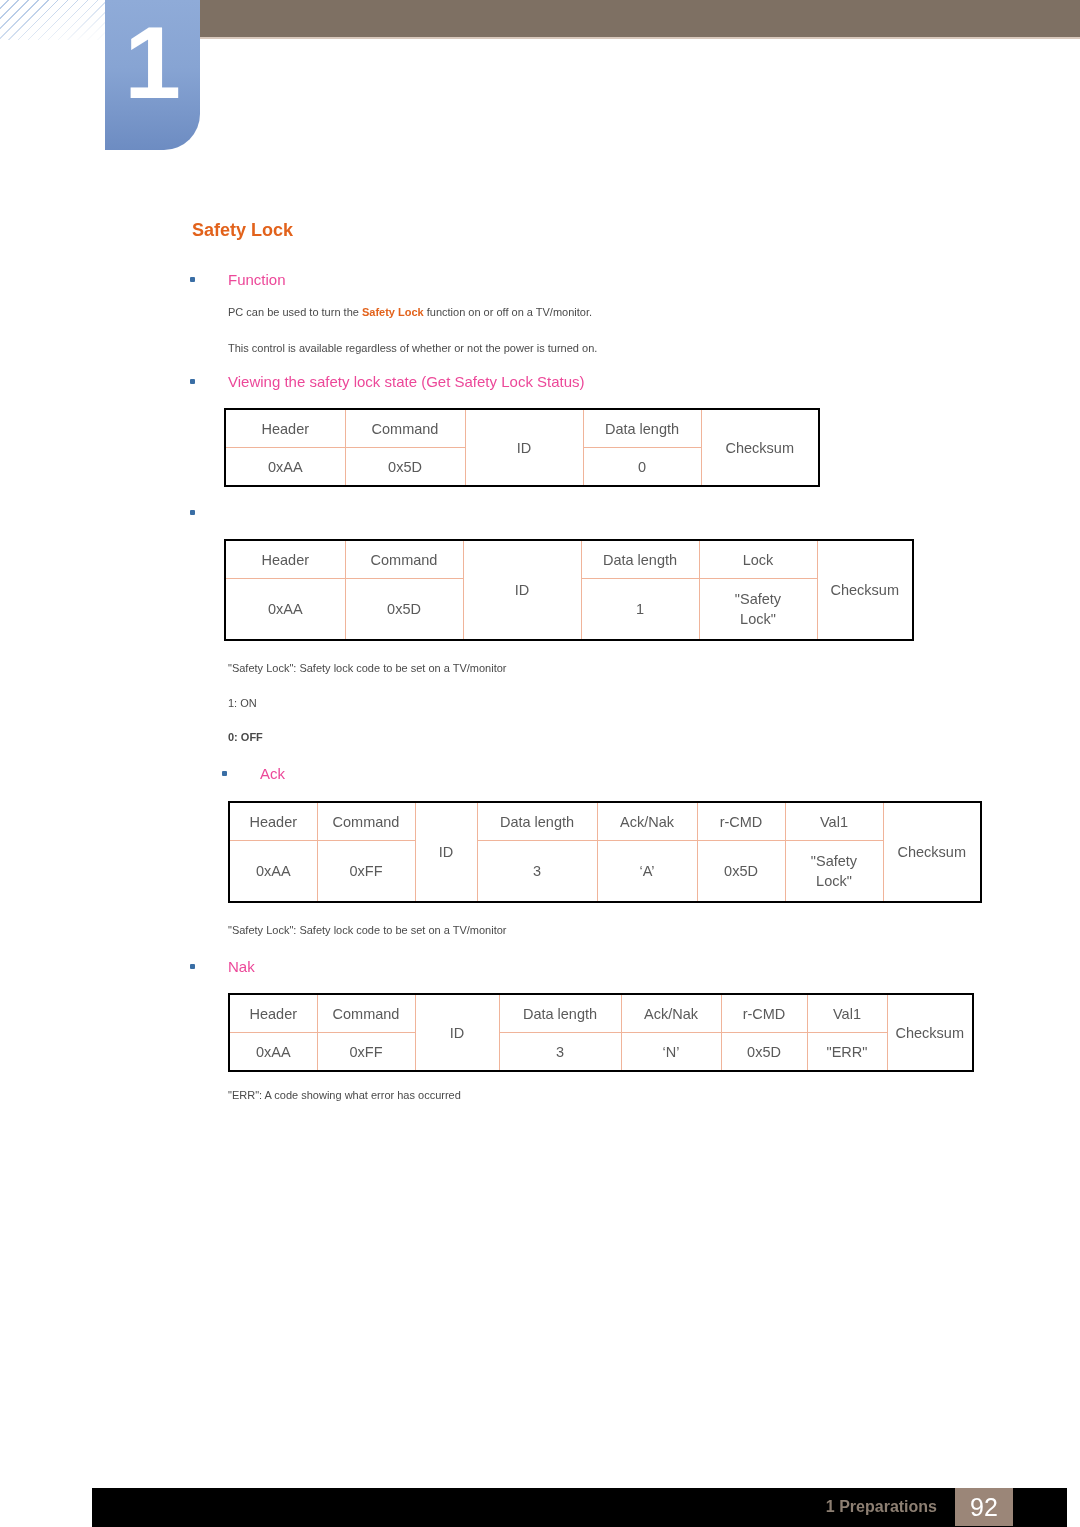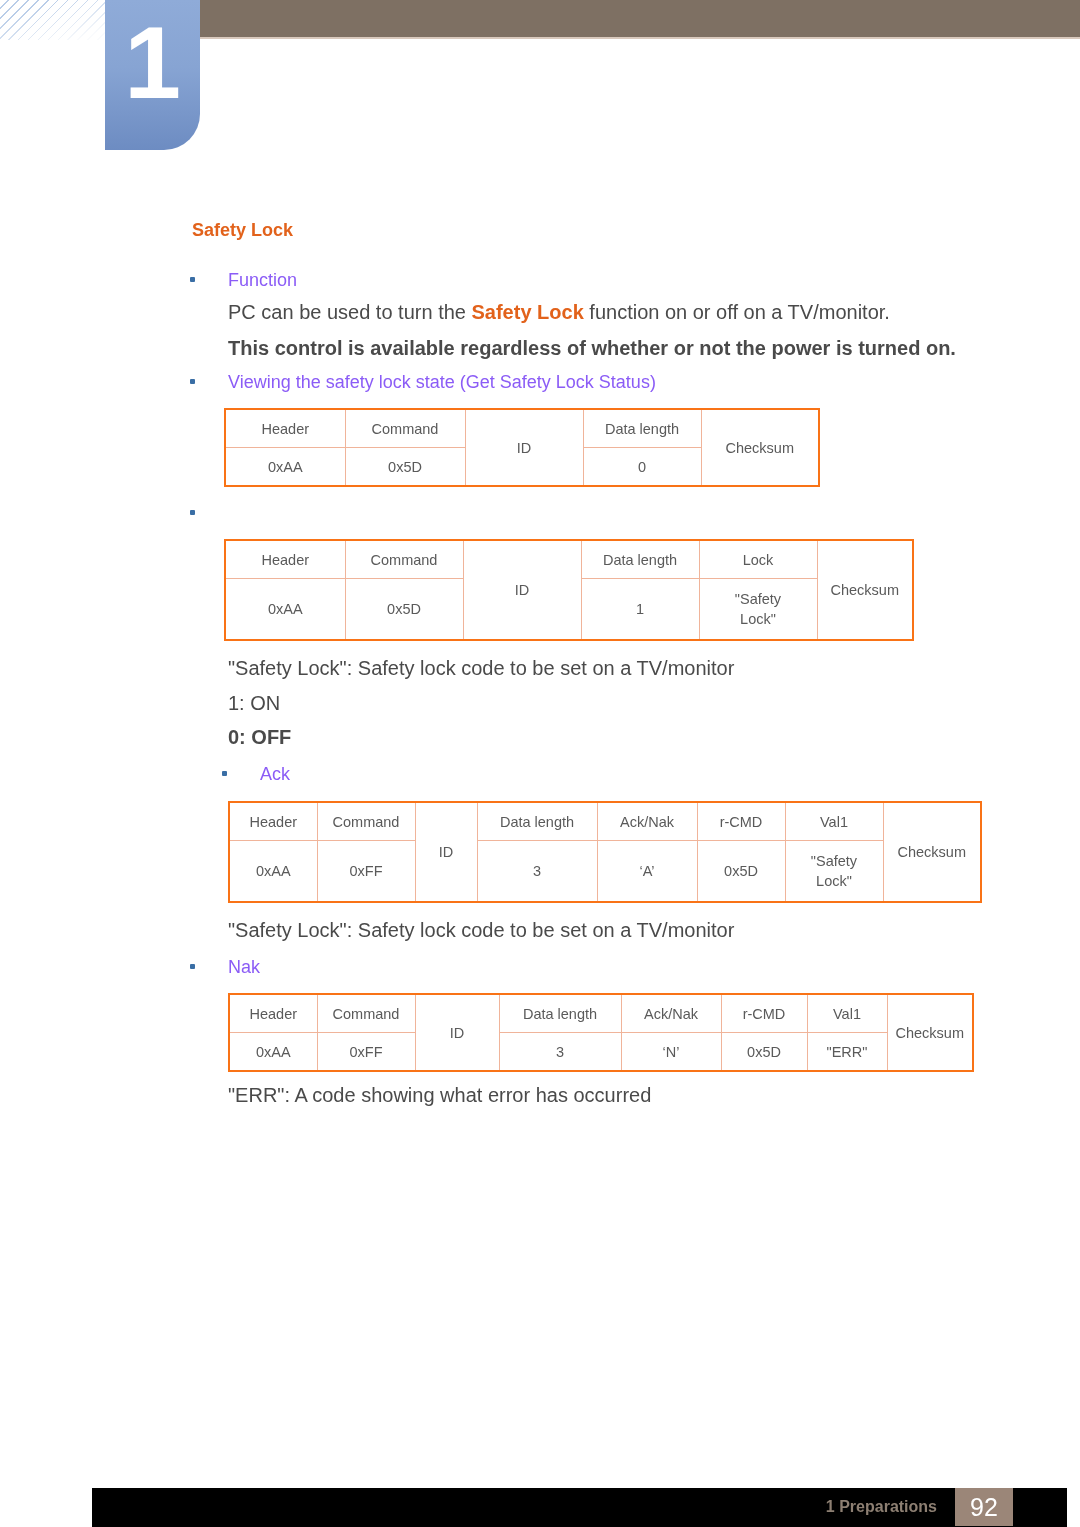--- a/index.html
+++ b/index.html
@@ -110,36 +110,36 @@
 
   .blk {
     position: absolute;
     left: 0;
     width: 1080px;
   }
 
   .bullet-line {
     position: relative;
     padding-left: 228px;
-    font-size: 18px;
+    font-size: 15px;
     line-height: 20px;
-    color: #8b5cf6;
+    color: #ec4899;
   }
   .bullet-dot {
     position: absolute;
     left: 190px;
     top: 7px;
     width: 5px;
     height: 5px;
     background: #3a6ea5;
     border-radius: 1px;
   }
   .plain-line {
     padding-left: 228px;
-    font-size: 20px;
+    font-size: 11px;
     line-height: 20px;
     color: #4a4a4a;
   }
   .hl {
     color: #e2621b;
     font-weight: bold;
   }
 
   
   table.proto {
@@ -151,21 +151,21 @@
     background: #ffffff;
   }
   table.proto td {
     border: 1px solid #f0b49a;
     text-align: center;
     vertical-align: middle;
     padding: 0 2px;
     font-weight: normal;
   }
   table.proto {
-    border: 2px solid #f97316;
+    border: 2px solid #000000;
   }
   table.proto td.lastcol {
     border-right: none;
     margin-left: 32px;
   }
   .cellwrap { line-height: 20px; }
 
   
   .footer-bar {
     position: absolute;
@@ -225,21 +225,21 @@
       <span>Function</span>
     </div>
   </div>
 
   <div class="blk" style="top:102px;">
     <div class="plain-line">
       <span>PC can be used to turn the </span><span class="hl">Safety Lock</span><span> function on or off on a TV/monitor.</span>
     </div>
   </div>
 
-  <div class="blk" style="top:138px;font-weight:bold;">
+  <div class="blk" style="top:138px;">
     <div class="plain-line">This control is available regardless of whether or not the power is turned on.</div>
   </div>
 
   <div class="blk" style="top:172px;">
     <div class="bullet-line">
       <span class="bullet-dot"></span>
       <span>Viewing the safety lock state (Get Safety Lock Status)</span>
     </div>
   </div>
 

